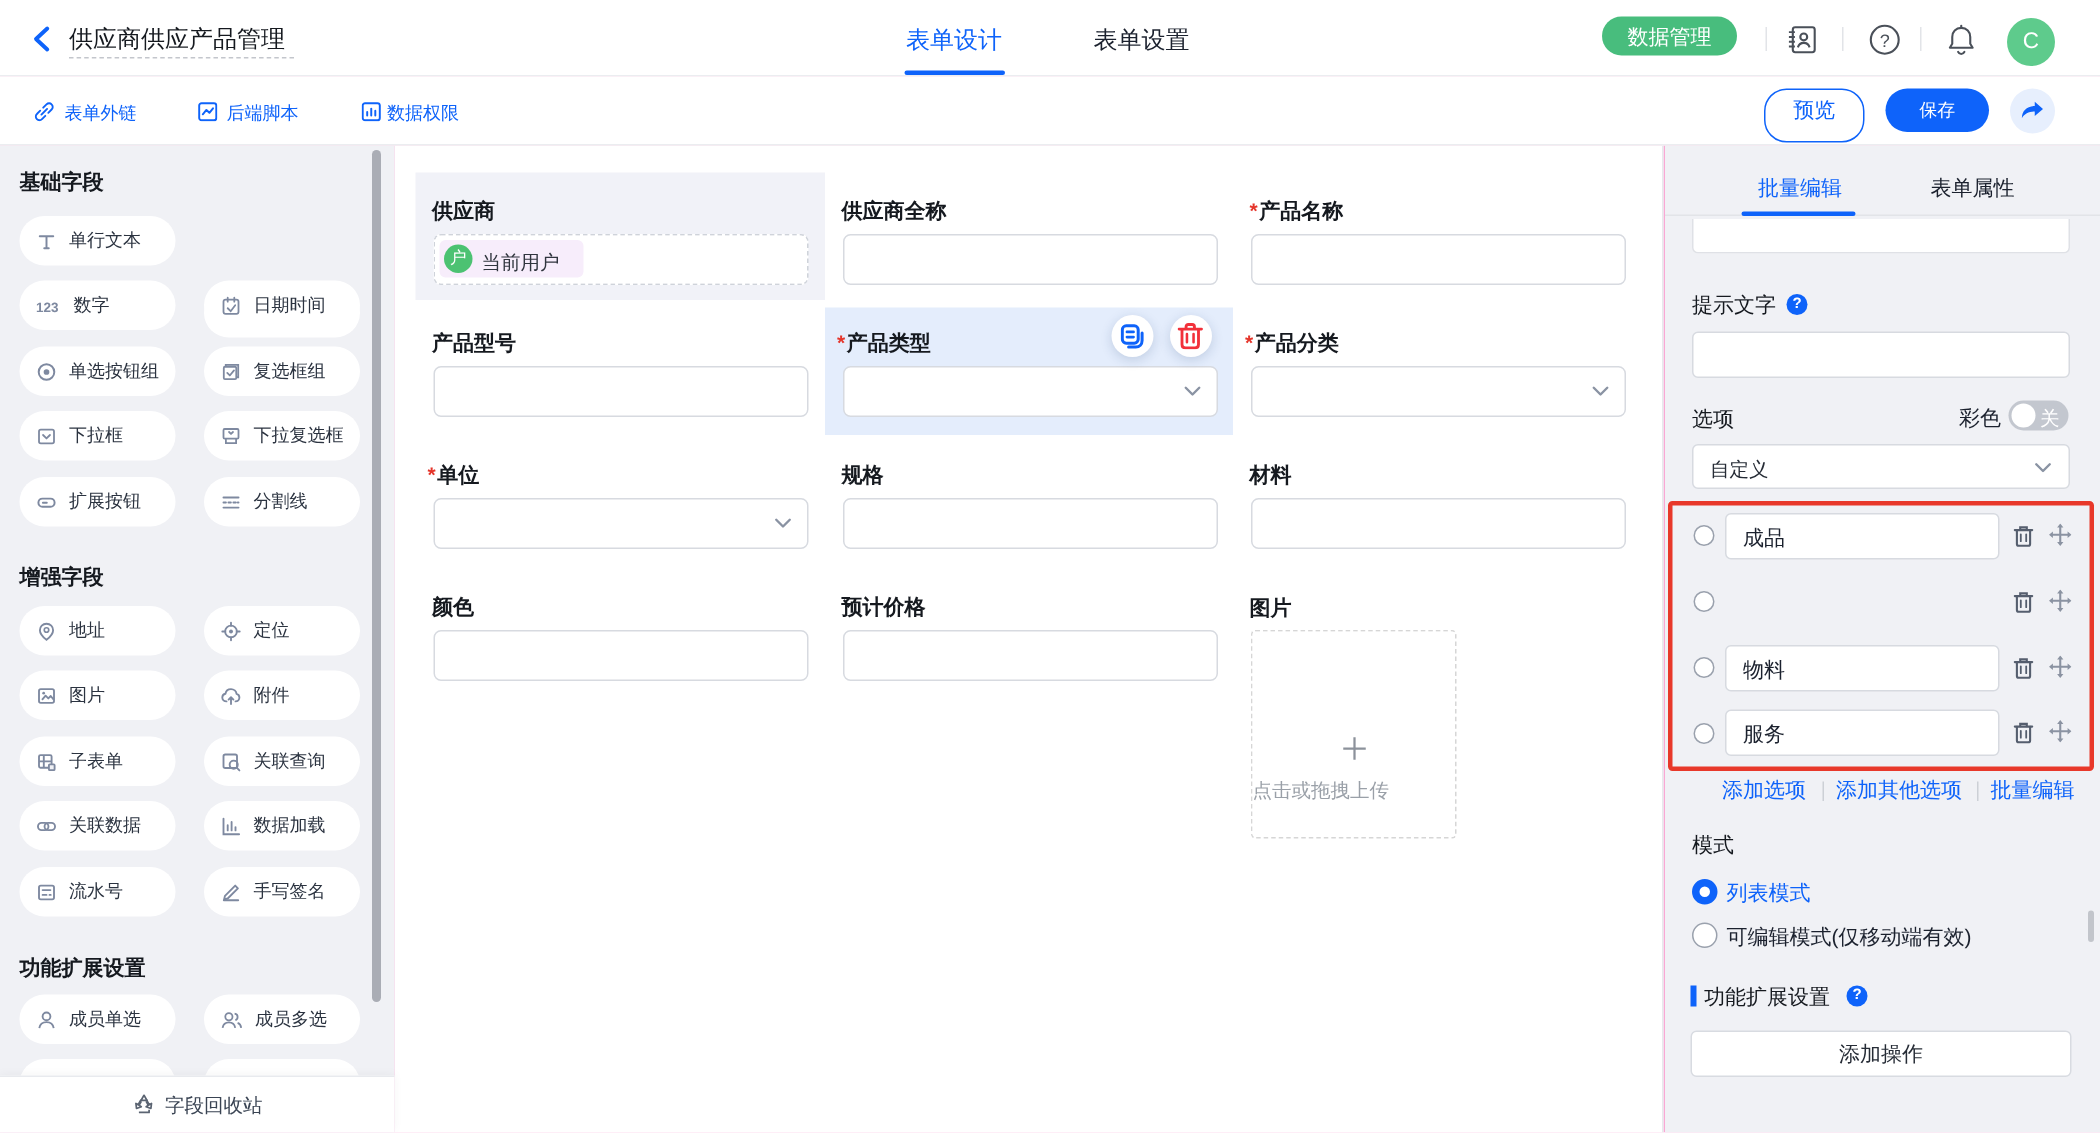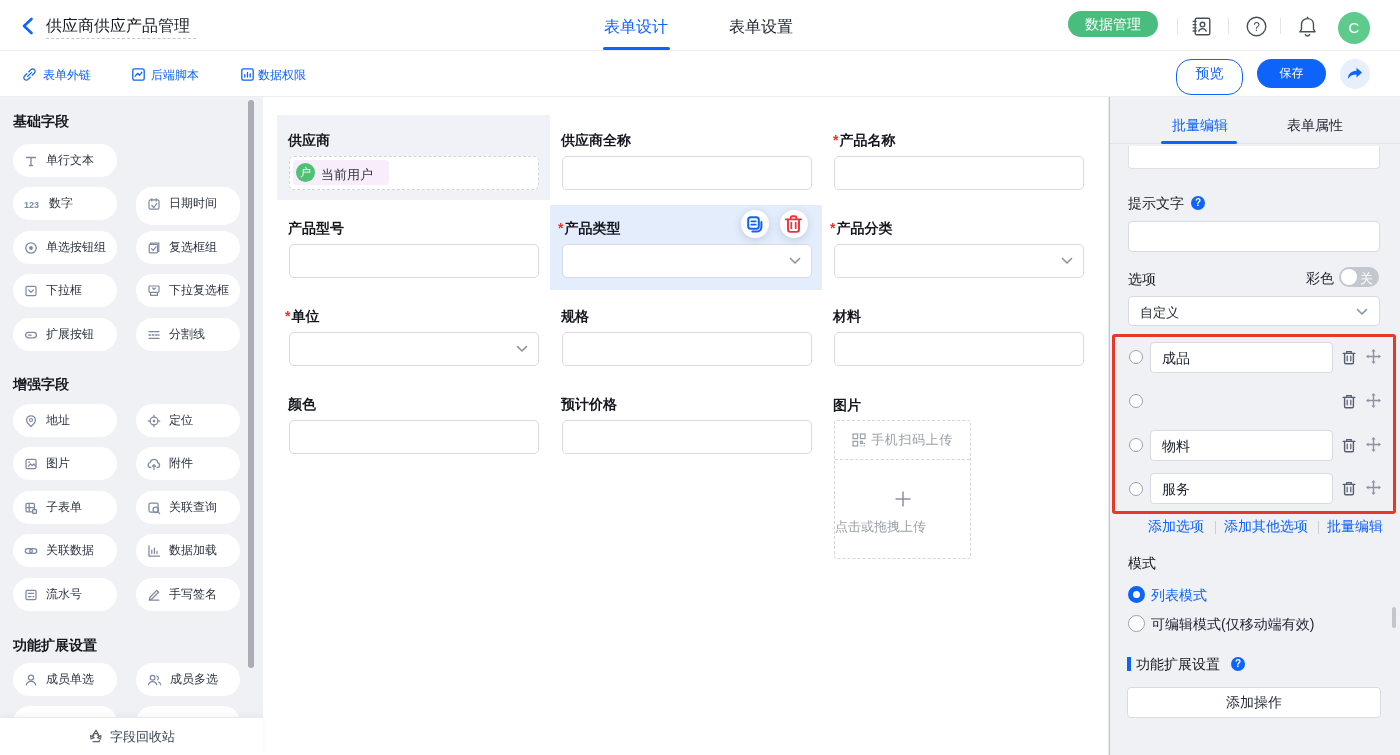--- a/index.html
+++ b/index.html
@@ -342,30 +342,20 @@
     <div class="abs finput" style="left:299px; top:235px;"></div>
     <div class="abs flabel" style="left:570px; top:211px;">材料</div>
     <div class="abs finput" style="left:571px; top:235px;"></div>
 
     <div class="abs flabel" style="left:25px; top:299px;">颜色</div>
     <div class="abs finput" style="left:26px; top:323px;"></div>
     <div class="abs flabel" style="left:298px; top:299px;">预计价格</div>
     <div class="abs finput" style="left:299px; top:323px;"></div>
     <div class="abs flabel" style="left:570px; top:300px;">图片</div>
     <div class="abs" style="left:571px; top:323px; width:137px; height:139px; border:1px dashed #d6d6d6; border-radius:3px;">
-      <div style="position:absolute; left:0; top:0; width:100%; height:39px; border-bottom:1px dashed #d6d6d6; display:flex; align-items:center; justify-content:center; color:#9aa0a8; font-size:13px; letter-spacing:0.6px;">
-        <svg width="14" height="14" viewBox="0 0 14 14" style="margin-right:5px;">
-            <g fill="none" stroke="#9aa0a8" stroke-width="1.2">
-              <rect x="1" y="1" width="4.6" height="4.6"></rect>
-              <rect x="8.4" y="1" width="4.6" height="4.6"></rect>
-              <rect x="1" y="8.4" width="4.6" height="4.6"></rect>
-              <path d="M8.4 8.4 h2 v2 h-2 Z M11.4 10.4 h1.6 M11.4 13 h1.6 M8.4 13 h1.4" stroke-width="1.1"></path>
-            </g>
-          </svg>手机扫码上传
-      </div>
       <svg style="position:absolute; left:59px; top:69px;" width="18" height="18" viewBox="0 0 18 18">
           <path d="M9 1.5 v15 M1.5 9 h15" stroke="#8c929b" stroke-width="1.5"></path>
         </svg>
       <div style="position:absolute; left:0; top:97px; width:100%; color:#9aa0a8; font-size:13px;">点击或拖拽上传</div>
     </div>
   </div>
 
   <div class="abs panel" id="panel">
     <div class="ptabs">
       <div class="abs blue" style="left:62px; top:20px; font-size:14px;">批量编辑</div>

